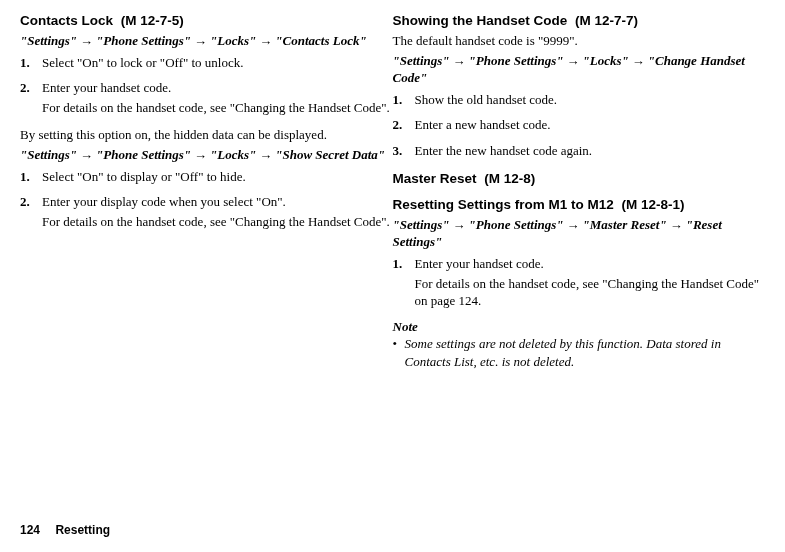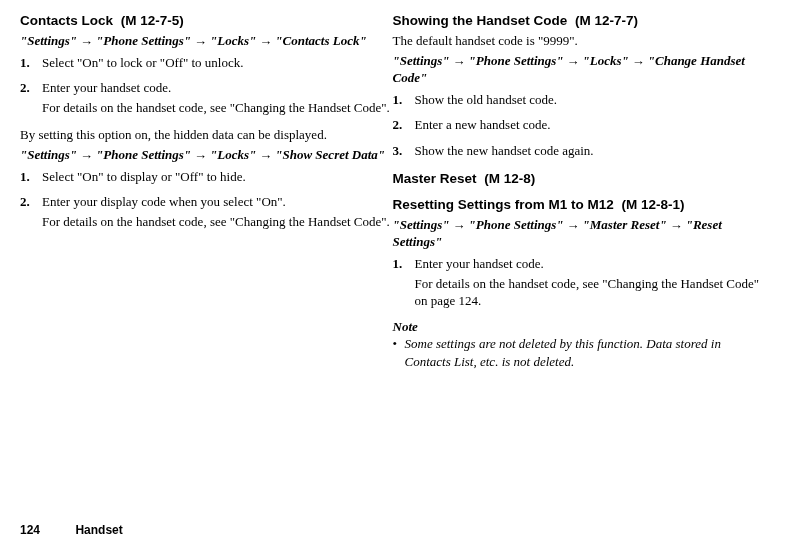--- a/index.html
+++ b/index.html
@@ -74,21 +74,21 @@
       font-style: italic;
     }
     .footer {
       position: absolute;
       bottom: 14px;
       left: 20px;
       font-family: Arial, Helvetica, sans-serif;
       font-weight: bold;
       font-size: 12px;
     }
-    .footer .pg { margin-right: 32px; }
+    .footer .pg { margin-right: 12px; }
   </style>
 </head>
 <body>
 
 <div class="columns">
 
   <div class="col">
 
     <div class="section">
       <div class="heading">
@@ -159,21 +159,21 @@
         </li>
         <li>
           <span class="num">2.</span>
           <div class="step-body">
             <div class="bodytext">Enter a new handset code.</div>
           </div>
         </li>
         <li>
           <span class="num">3.</span>
           <div class="step-body">
-            <div class="bodytext">Show the new handset code again.</div>
+            <div class="bodytext">Enter the new handset code again.</div>
           </div>
         </li>
       </ol>
     </div>
 
     <div class="section">
       <div class="heading">
         <span>Master Reset</span>
         <span class="menucode">(M 12-8)</span>
       </div>
@@ -201,14 +201,14 @@
         <span class="bullet">•</span>
         <span class="text">Some settings are not deleted by this function. Data stored in Contacts List, etc. is not deleted.</span>
       </div>
     </div>
 
   </div>
 </div>
 
 <div class="footer">
   <span class="pg">124</span>
-  <span>Handset</span>
+  <span>Resetting</span>
 </div>
 
 </body></html>

